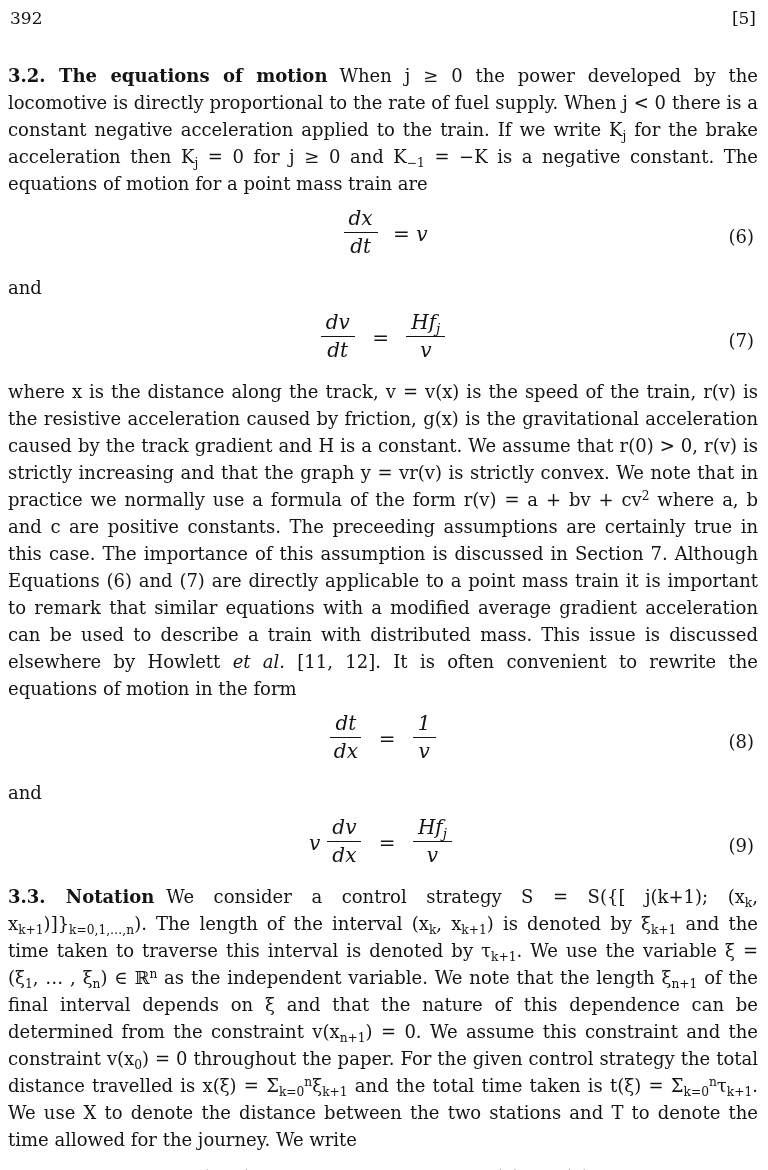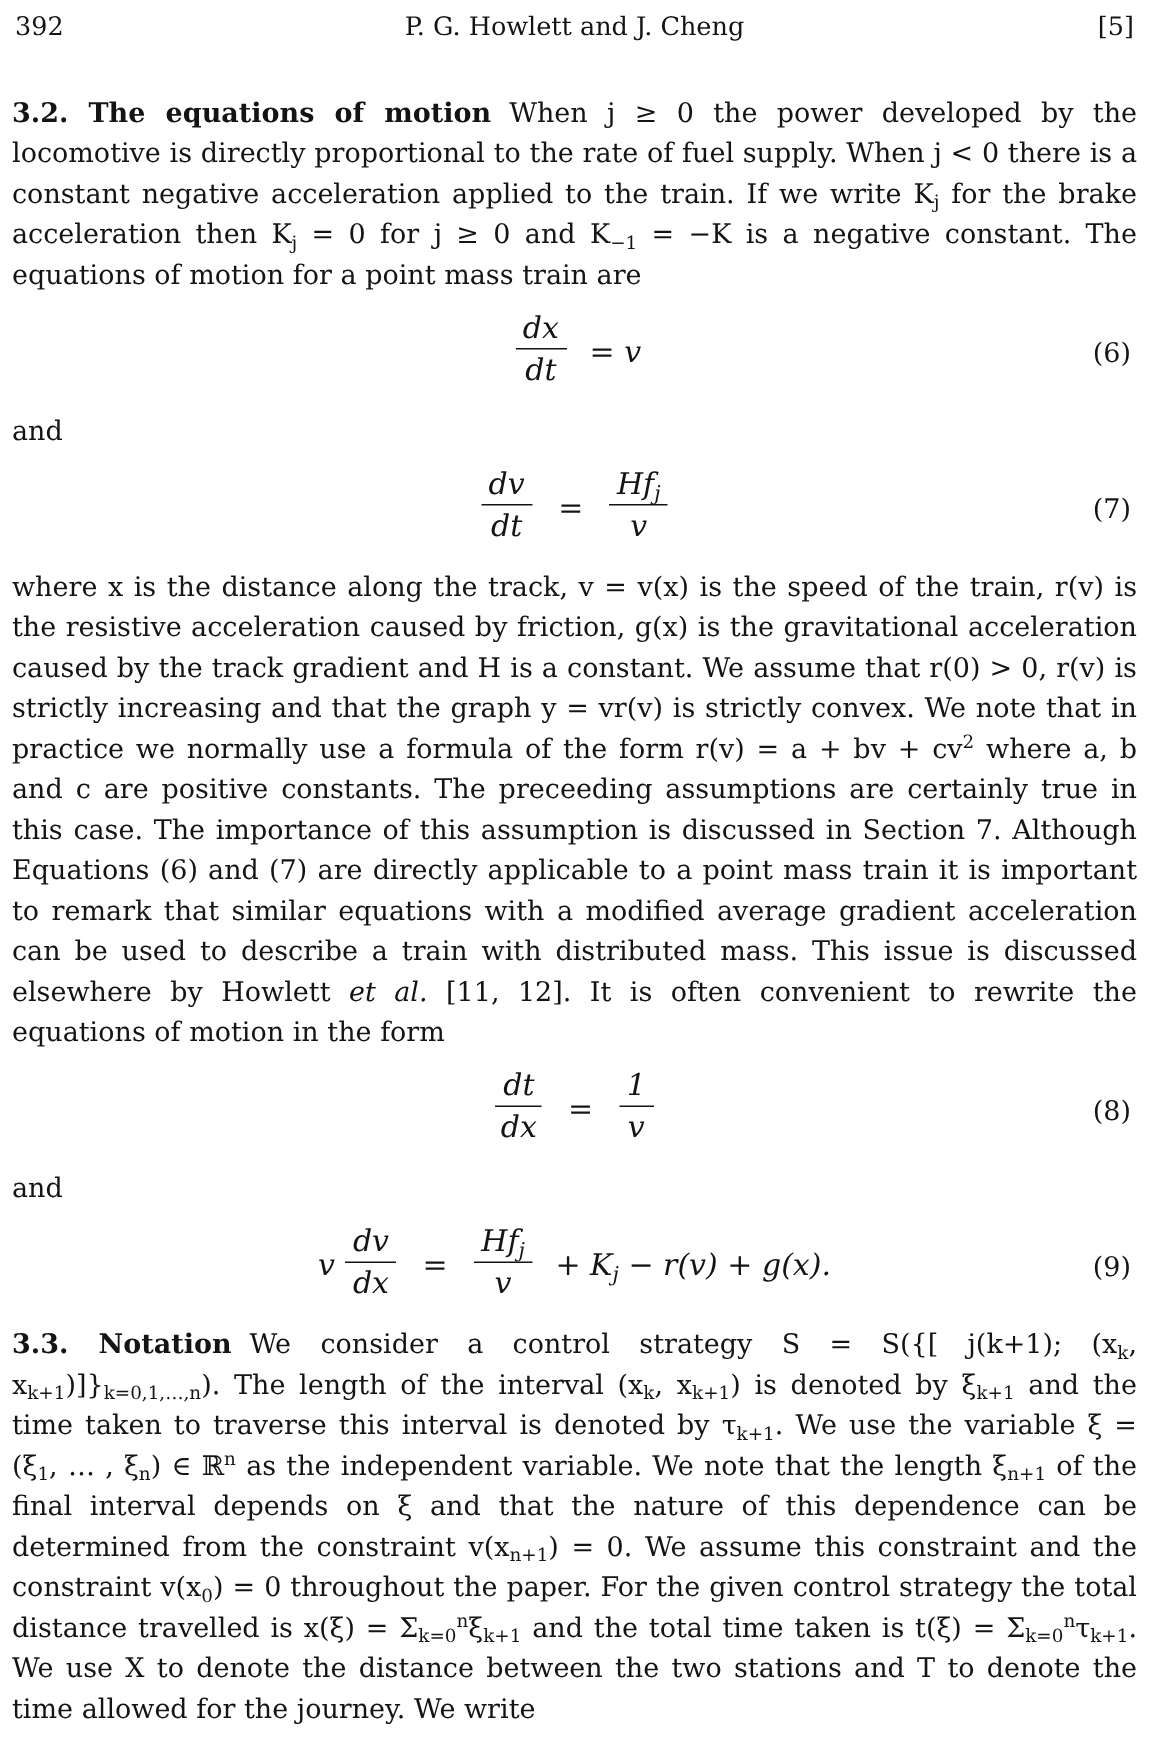--- a/index.html
+++ b/index.html
@@ -46,21 +46,20 @@
   sub{vertical-align:-0.3em;}
   sup{vertical-align:0.5em;}
 </style>
 </head>
 <body>
 
 <div class="page">
 
   <div class="header">
     <span class="pagenum">392</span>
-    <span class="runtitle">P. G. Howlett and J. Cheng</span>
     <span class="pageref">[5]</span>
   </div>
 
   <p class="para p1">
     <b class="sec-head">3.2. The equations of motion</b><span>When j ≥ 0 the power developed by the locomotive is directly proportional to the rate of fuel supply. When j &lt; 0 there is a constant negative acceleration applied to the train. If we write K<sub>j</sub> for the brake acceleration then K<sub>j</sub> = 0 for j ≥ 0 and K<sub>−1</sub> = −K is a negative constant. The equations of motion for a point mass train are</span>
   </p>
 
   <div class="equation">
     <span class="eq-body">
       <span class="frac"><span class="ft">dx</span><span class="fb">dt</span></span>
@@ -91,21 +90,20 @@
     <span class="eq-number">(8)</span>
   </div>
 
   <p class="connector">and</p>
 
   <div class="equation">
     <span class="eq-body">
       <span class="pre">v</span><span class="frac"><span class="ft">dv</span><span class="fb">dx</span></span>
       <span class="eq-mid">=</span>
       <span class="frac"><span class="ft">Hf<sub>j</sub></span><span class="fb">v</span></span>
-      <span class="eq-tail">+ K<sub>j</sub> − r(v) + g(x).</span>
     </span>
     <span class="eq-number">(9)</span>
   </div>
 
   <p class="para">
     <b class="sec-head">3.3. Notation</b><span>We consider a control strategy S = S({[ j(k+1); (x<sub>k</sub>, x<sub>k+1</sub>)]}<sub>k=0,1,…,n</sub>). The length of the interval (x<sub>k</sub>, x<sub>k+1</sub>) is denoted by ξ<sub>k+1</sub> and the time taken to traverse this interval is denoted by τ<sub>k+1</sub>. We use the variable ξ = (ξ<sub>1</sub>, … , ξ<sub>n</sub>) ∈ ℝ<sup>n</sup> as the independent variable. We note that the length ξ<sub>n+1</sub> of the final interval depends on ξ and that the nature of this dependence can be determined from the constraint v(x<sub>n+1</sub>) = 0. We assume this constraint and the constraint v(x<sub>0</sub>) = 0 throughout the paper. For the given control strategy the total distance travelled is x(ξ) = Σ<sub>k=0</sub><sup>n</sup>ξ<sub>k+1</sub> and the total time taken is t(ξ) = Σ<sub>k=0</sub><sup>n</sup>τ<sub>k+1</sub>. We use X to denote the distance between the two stations and T to denote the time allowed for the journey. We write</span>
   </p>
 
   <div class="equation">
     <span class="eq-body">F<sub>k</sub>(x, v) = Hf<sub>j(k+1)</sub>/v + K<sub>j(k+1)</sub> − r(v) + g(x)</span>

